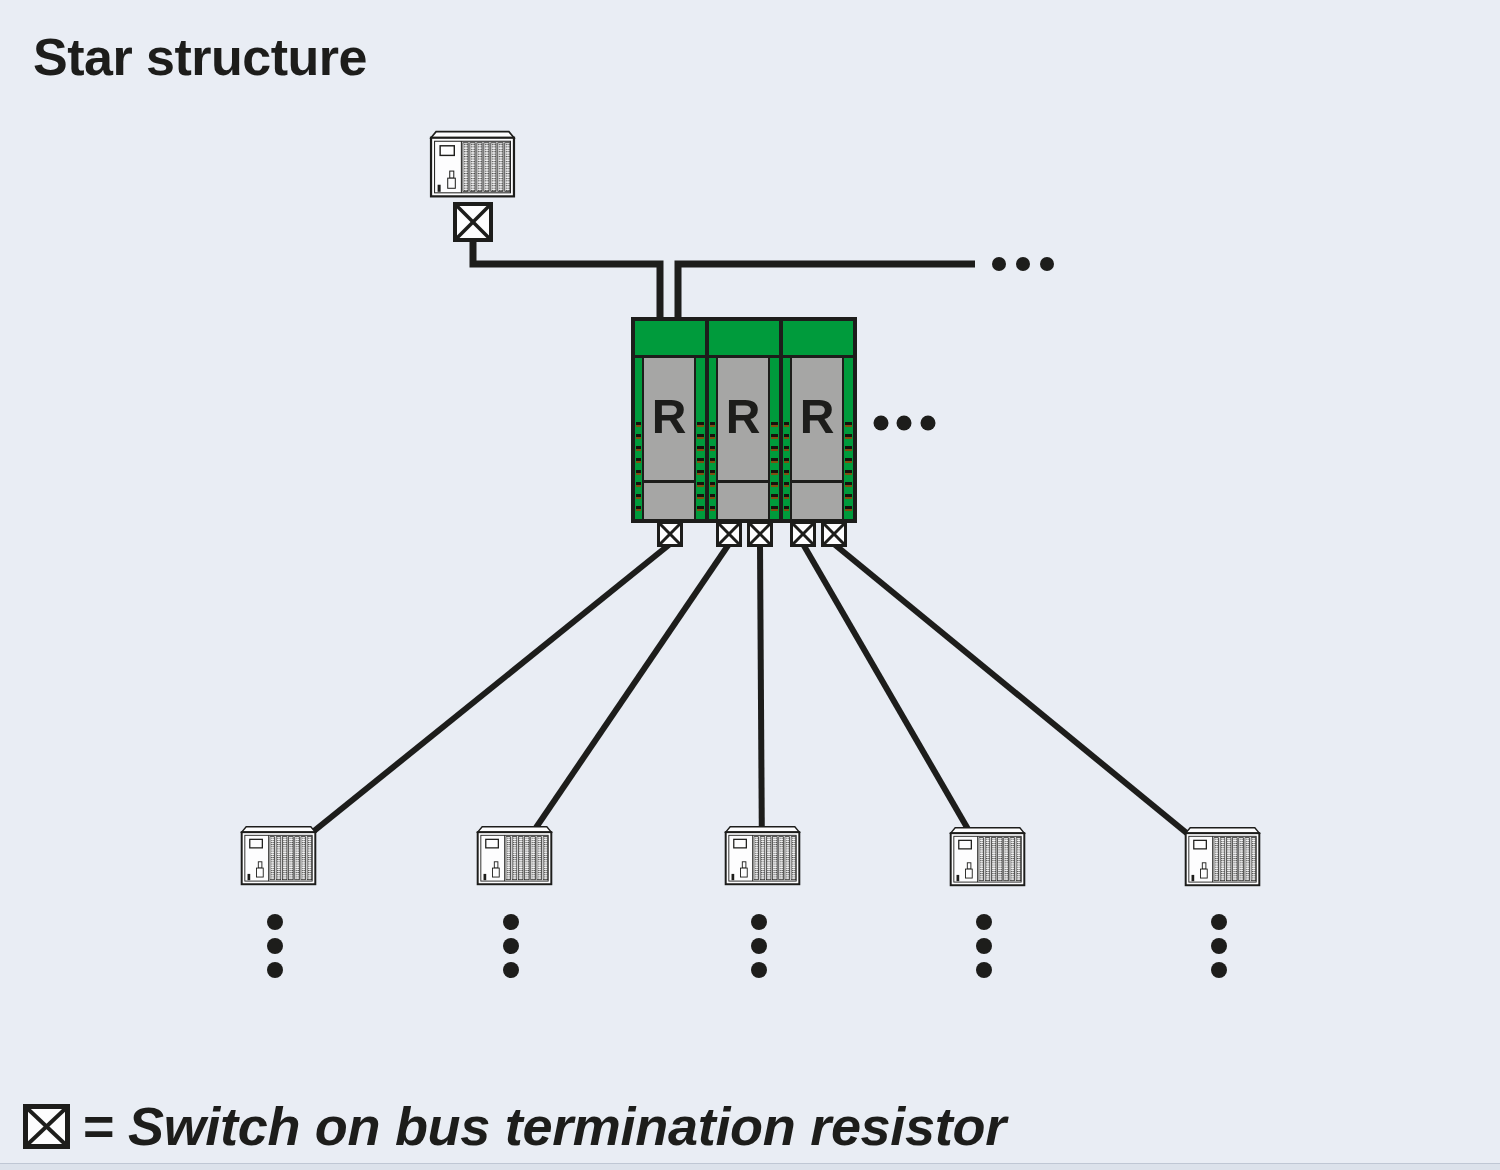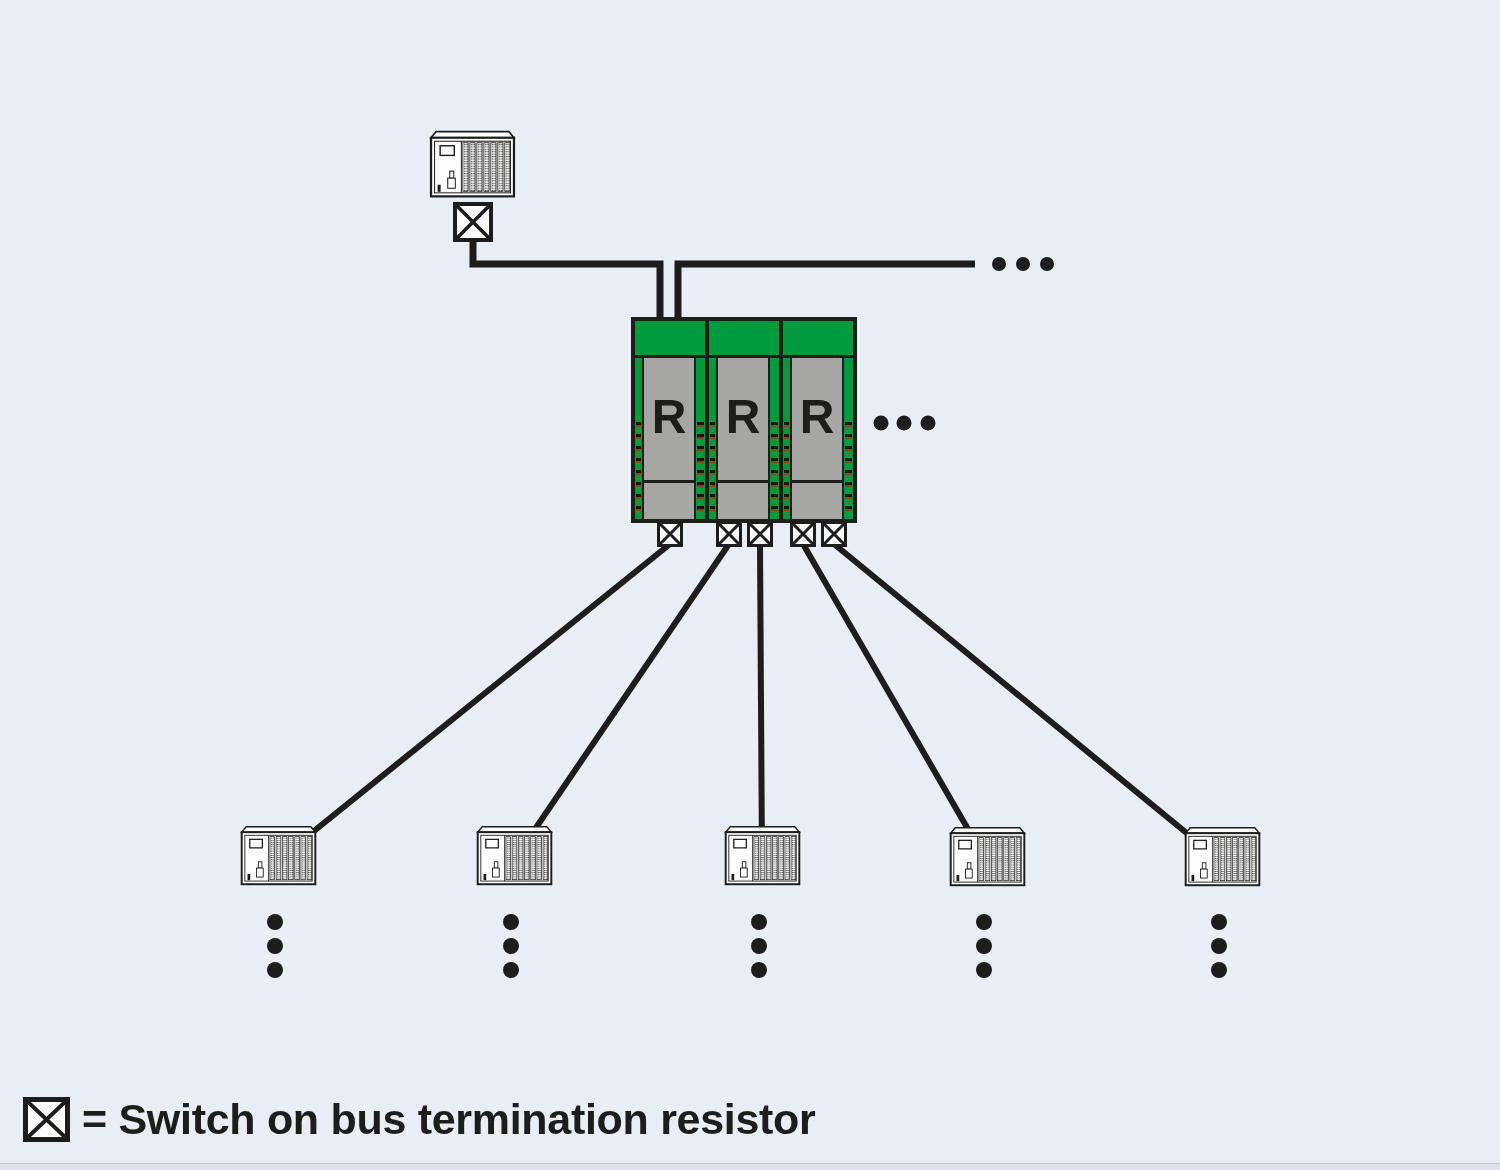--- a/index.html
+++ b/index.html
@@ -66,22 +66,22 @@
   
   #page-title{
     position:absolute;left:33px;top:27px;z-index:4;
     font-size:52px;font-weight:bold;letter-spacing:-0.5px;color:var(--ink);
   }
   #legend{
     position:absolute;left:23px;top:1095px;z-index:4;
     display:flex;align-items:center;
   }
   #legend-text{
-    margin-left:12px;font-size:43px;font-weight:bold;color:var(--ink);
-    letter-spacing:-0.3px;white-space:nowrap;
+    margin-left:12px;font-size:54px;font-weight:bold;color:var(--ink);
+    letter-spacing:-0.3px;white-space:nowrap;font-style:italic;
   }
   #footer-strip{
     position:absolute;left:0;bottom:0;width:100%;height:6px;z-index:0;
     background:var(--footer-strip);border-top:1px solid rgba(175,185,200,0.65);
   }
 </style>
 </head>
 <body>
 
 <svg width="0" height="0" style="position:absolute" aria-hidden="true">
@@ -155,20 +155,21 @@
         <circle class="dot" cx="984" cy="946" r="8"></circle>
         <circle class="dot" cx="984" cy="970" r="8"></circle>
     </g>
     <g>
       <circle class="dot" cx="1219" cy="922" r="8"></circle>
         <circle class="dot" cx="1219" cy="946" r="8"></circle>
         <circle class="dot" cx="1219" cy="970" r="8"></circle>
     </g>
   </svg>
 
+  <div id="page-title">Star structure</div>
 
   <svg class="device" style="left:428px;top:127px;width:89px;height:74px;" viewBox="0 0 88 70">
       <use href="#plc"></use>
     </svg>
 
   <div class="xbox" style="left:453px;top:202px;width:40px;height:40px;">
     <svg viewBox="0 0 100 100" preserveAspectRatio="none">
         <line class="xl" x1="0" y1="0" x2="100" y2="100"></line>
         <line class="xl" x1="100" y1="0" x2="0" y2="100"></line>
       </svg>

